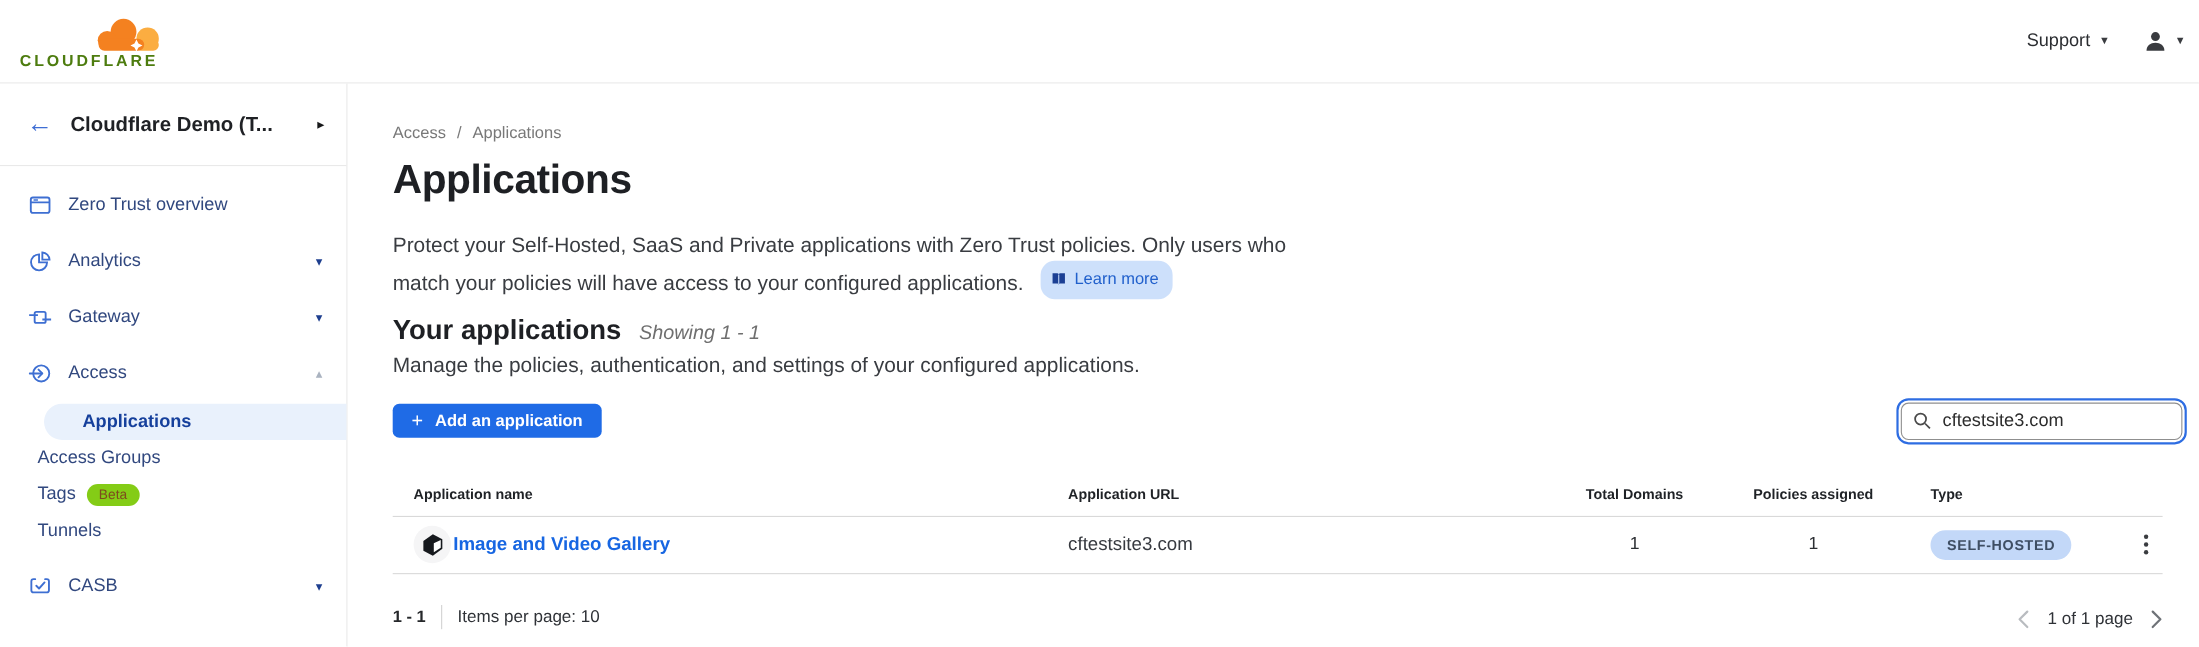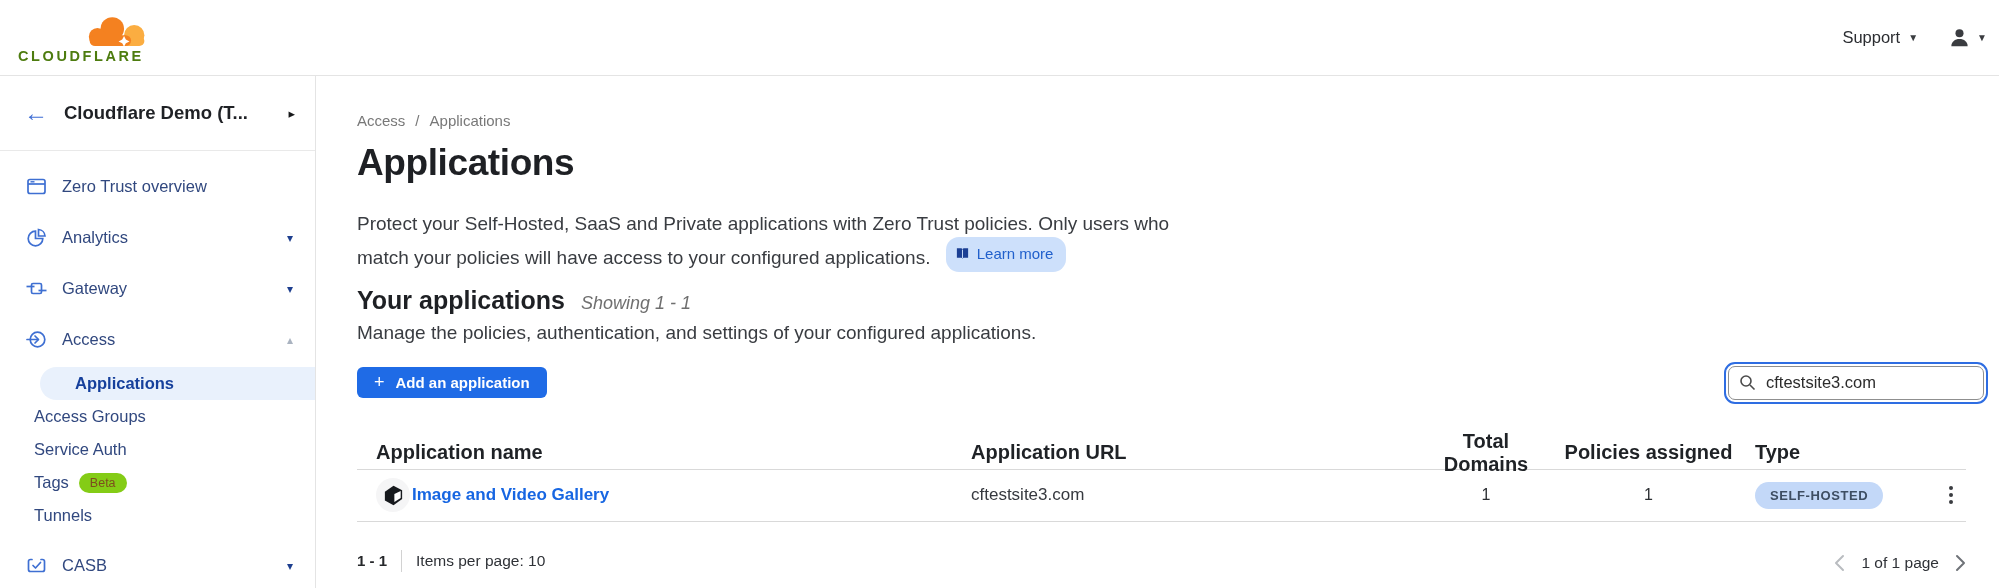--- a/index.html
+++ b/index.html
@@ -57,21 +57,21 @@
              font-size:15px; font-weight:700; font-family:inherit; cursor:pointer; }
   .plus-glyph { font-size:18px; font-weight:400; line-height:1; }
   .search-wrap { position:absolute; right:-18px; top:2px; width:256px; height:34px; background:#fff;
                  border:1.5px solid #8f8f8f; border-radius:7px; outline:2px solid #2e6de2; outline-offset:2.5px;
                  display:flex; align-items:center; gap:8px; padding:0 10px; }
   .search-wrap svg { width:17px; height:17px; flex:none; }
   .search-input { border:none; outline:none; width:100%; font-size:16.5px; color:#2c2c2c; font-family:inherit; background:transparent; }
 
   .t-head, .t-row { display:grid; grid-template-columns:595px 455px 120px 205px 1fr 30px; align-items:center; padding-left:19px; }
   .table { margin-top:24px; }
-  .t-head { height:40px; border-bottom:1px solid #d9d9d9; font-size:20px; font-weight:700; color:#1f2226; }
+  .t-head { height:40px; border-bottom:1px solid #d9d9d9; font-size:13px; font-weight:700; color:#1f2226; }
   .t-row { height:52px; border-bottom:1px solid #d9d9d9; font-size:17px; }
   .hc-center { text-align:center; }
   .hc-type { padding-left:4px; }
   .name-cell { display:flex; align-items:center; gap:2px; }
   .cube-bg { width:34px; height:34px; border-radius:50%; background:#f5f5f6; display:flex; align-items:center; justify-content:center; }
   .cube-bg svg { width:23px; height:23px; }
   .app-link { color:#1766e2; font-weight:700; cursor:pointer; }
   .url-cell { color:#36393f; }
   .num-cell { text-align:center; font-size:16px; color:#2c2f33; }
   .type-cell { padding-left:4px; }
@@ -177,23 +177,20 @@
       </div>
 
       <div class="sb-sub">
         <div class="sb-sub-item selected">
           <span>Applications</span>
         </div>
         <div class="sb-sub-item">
           <span>Access Groups</span>
         </div>
         <div class="sb-sub-item">
-          <span>Service Auth</span>
-        </div>
-        <div class="sb-sub-item">
           <span>Tags</span>
           <span class="beta">Beta</span>
         </div>
         <div class="sb-sub-item">
           <span>Tunnels</span>
         </div>
       </div>
 
       <div class="sb-item">
         <span class="sb-icon">

